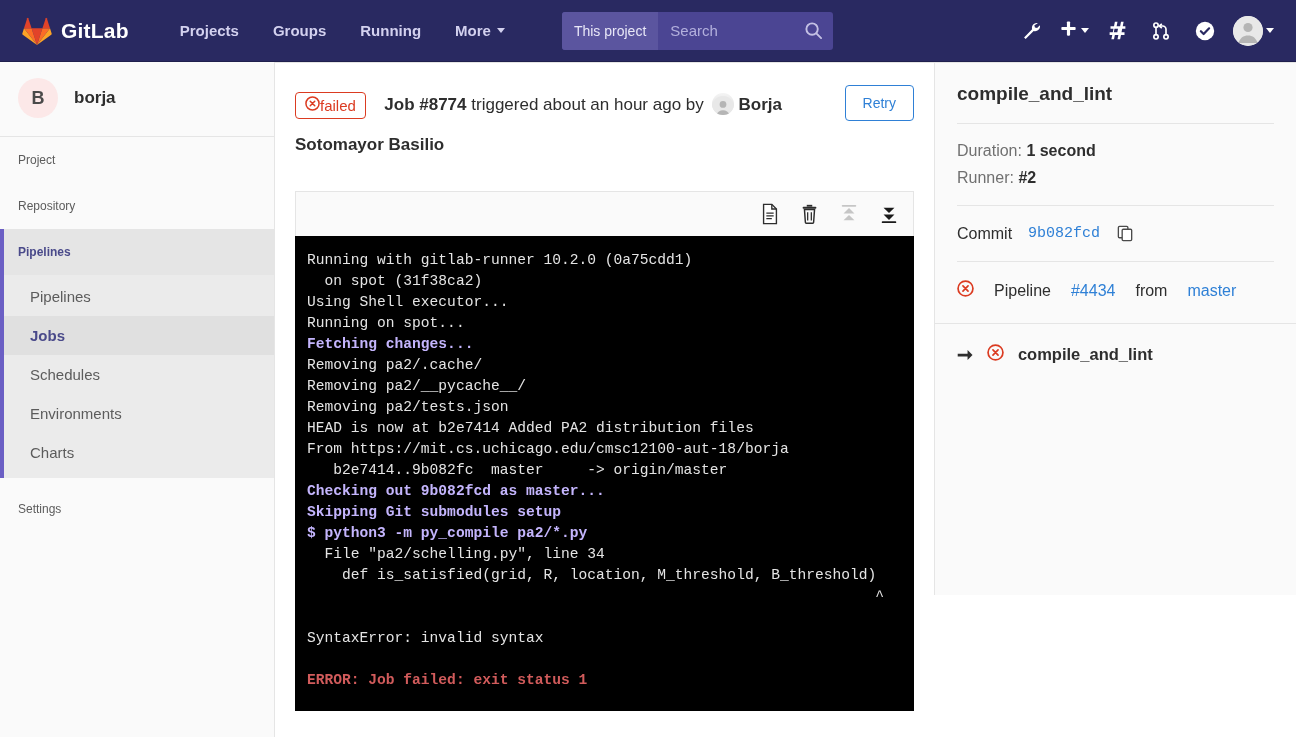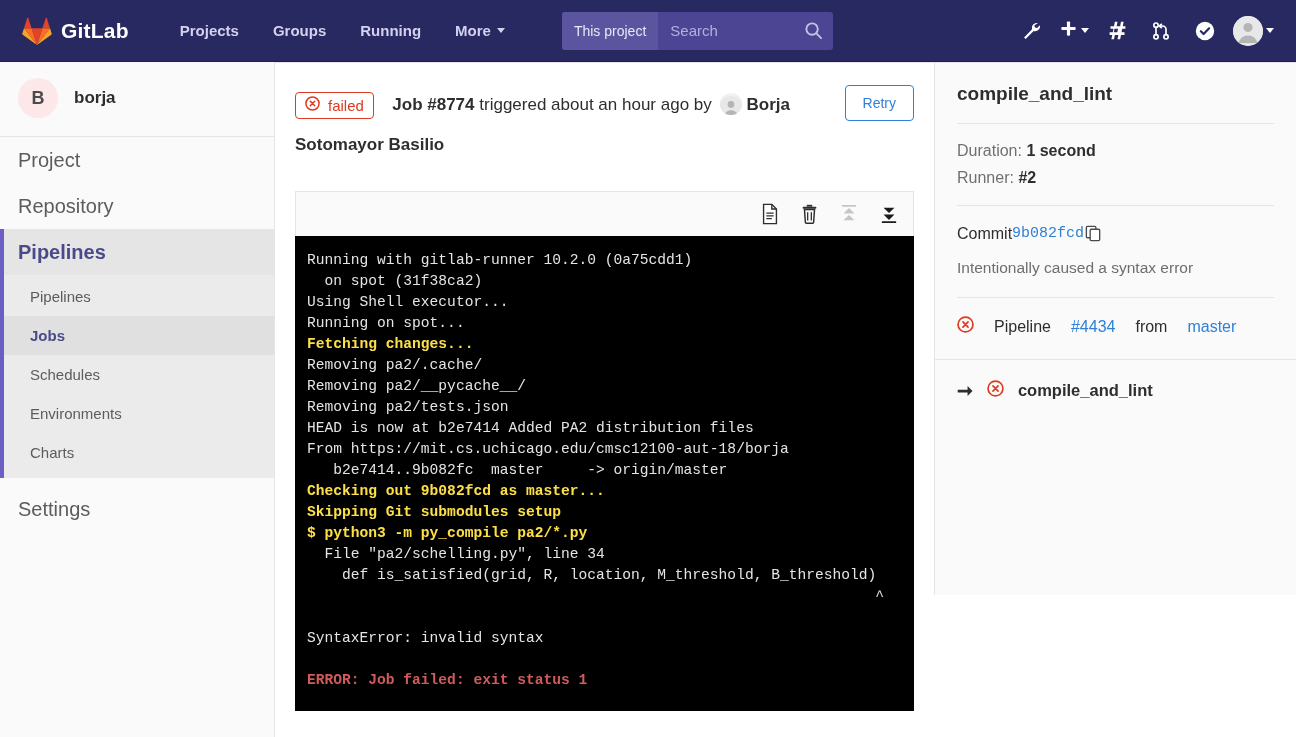--- a/index.html
+++ b/index.html
@@ -85,21 +85,21 @@
   .proj-avatar {
     width: 40px; height: 40px; border-radius: 50%;
     background: #fce8e8; color: #4a4a4a;
     font-size: 18px; font-weight: 700;
     display: flex; align-items: center; justify-content: center;
   }
   .proj-name {
     margin-left: 16px; font-size: 17px; font-weight: 700; color: #2e2e2e;
   }
   .side-item {
-    display: block; padding: 12px 18px; font-size: 20px;
+    display: block; padding: 12px 18px; font-size: 12px;
     color: #5c5c5c; cursor: pointer; line-height: 22px;
   }
   .side-item.active {
     background: #e5e5e5; color: #4a4a8a; font-weight: 700;
     border-left: 4px solid #6b5fc4; padding-left: 14px;
   }
   .side-sub {
     background: #ebebeb; border-left: 4px solid #6b5fc4; padding: 2px 0 6px 0;
   }
   .side-subitem {
@@ -116,21 +116,21 @@
     background: #fff;
     border-top: 1px solid #e5e5e5;
     overflow: hidden;
   }
   .job-head {
     padding: 22px 20px 0 20px;
     display: flex; align-items: flex-start;
   }
   .job-head-text { flex: 1; line-height: 40px; }
   .badge-failed {
-    display: inline-flex; align-items: center; gap: 8px;
+    display: inline-flex; align-items: center; gap: 0;
     border: 1px solid #db3b21; color: #db3b21;
     border-radius: 4px; padding: 3px 9px; font-size: 15px;
     vertical-align: middle; line-height: 18px; background: #fff;
     margin-right: 14px;
   }
   .job-title { font-size: 17px; color: #2e2e2e; }
   .job-title b { font-weight: 700; }
   .user-avatar-sm {
     width: 22px; height: 22px; border-radius: 50%; display: inline-block;
     vertical-align: -5px; margin: 0 5px 0 3px; overflow: hidden;
@@ -150,39 +150,39 @@
   }
   .log-tool { cursor: pointer; display: flex; align-items: center; }
   .terminal {
     background: #000; color: #e4e4e4;
     font-family: "Liberation Mono", "DejaVu Sans Mono", monospace;
     font-size: 14.6px; line-height: 21px;
     padding: 14px 12px 18px 12px;
     height: 475px; overflow: hidden;
     white-space: pre;
   }
-  .t-yellow { color: #fde047; font-weight: 700; }
+  .t-yellow { color: #c4b5fd; font-weight: 700; }
   .t-red { color: #d15b5b; font-weight: 700; }
   .t-caret { display: block; text-align: right; padding-right: 18px; color: #e4e4e4; }
 
   
   .right-panel {
     position: absolute; top: 62px; left: 934px;
     width: 362px; height: 533px;
     background: #fafafa;
     border-left: 1px solid #e5e5e5;
     border-top: 1px solid #e5e5e5;
     overflow: hidden;
   }
   .rp-pad { padding: 20px 22px 0 22px; }
   .rp-title { font-size: 19px; font-weight: 700; color: #2e2e2e; }
   .rp-hr { border: 0; border-top: 1px solid #e5e5e5; margin: 18px 0; }
   .rp-row { font-size: 16px; color: #707070; margin-bottom: 9px; }
   .rp-row b { color: #2e2e2e; font-weight: 700; }
-  .rp-commit { font-size: 16px; color: #2e2e2e; display: flex; align-items: center; gap: 0; }
+  .rp-commit { font-size: 16px; color: #2e2e2e; display: flex; align-items: center; gap: 16px; }
   .mono-link {
     font-family: "Liberation Mono", "DejaVu Sans Mono", monospace;
     color: #2f80d6; font-size: 15px; cursor: pointer;
   }
   .copy-icon { cursor: pointer; display: inline-flex; }
   .rp-msg { font-size: 15.5px; color: #6e6e6e; margin-top: 14px; line-height: 22px; }
   .rp-pipeline { display: flex; align-items: center; gap: 20px; font-size: 16px; color: #2e2e2e; }
   .link-blue { color: #2f80d6; cursor: pointer; }
   .stage-select {
     margin-top: 14px; width: 100%; height: 40px;
@@ -415,21 +415,20 @@
     <div class="rp-commit">
       <span>Commit</span>
       <span class="mono-link">9b082fcd</span>
       <span class="copy-icon">
         <svg width="19" height="19" viewBox="0 0 20 20" fill="none" stroke="#4a4a4a" stroke-width="1.4">
           <rect x="2.5" y="2.5" width="10" height="12" rx="1.2" fill="#fff"></rect>
           <rect x="6.5" y="5.5" width="10" height="12" rx="1.2" fill="#fff"></rect>
         </svg>
       </span>
     </div>
-    <div class="rp-msg">Intentionally caused a syntax error</div>
     <hr class="rp-hr">
     <div class="rp-pipeline">
       <span>
         <svg width="17" height="17" viewBox="0 0 16 16">
           <circle cx="8" cy="8" r="7" fill="none" stroke="#db3b21" stroke-width="1.6"></circle>
           <path d="M5.6 5.6l4.8 4.8M10.4 5.6l-4.8 4.8" stroke="#db3b21" stroke-width="1.6" stroke-linecap="round"></path>
         </svg>
       </span>
       <span>Pipeline</span>
       <span class="link-blue">#4434</span>

